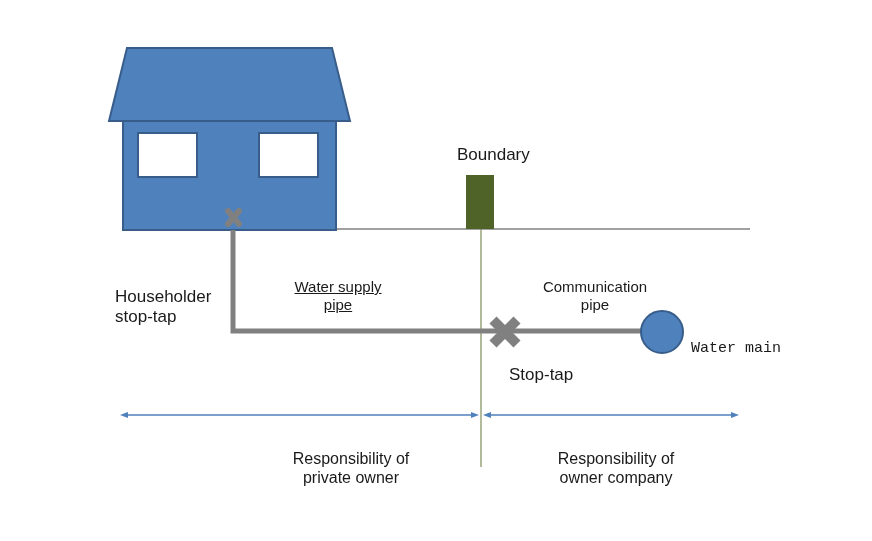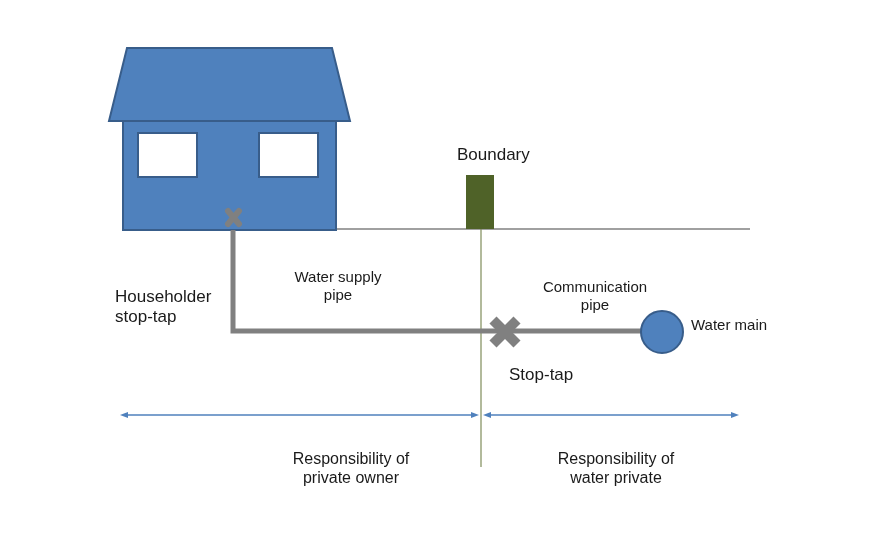--- a/index.html
+++ b/index.html
@@ -57,35 +57,35 @@
   </g>
 </svg>
 
 <div class="lbl md" style="left:457px; top:129px;margin-top:16px;">Boundary</div>
 
 <div class="lbl md" style="left:115px; top:243px;margin-top:44px;">
   <div>Householder</div>
   <div>stop-tap</div>
 </div>
 
-<div class="lbl sm ctr" style="left:278px; top:268px; width:120px;">
+<div class="lbl sm ctr" style="left:278px; top:278px; width:120px;text-decoration:underline;">
   <div>Water supply</div>
   <div>pipe</div>
 </div>
 
 <div class="lbl sm ctr" style="left:530px; top:278px; width:130px;">
   <div>Communication</div>
   <div>pipe</div>
 </div>
 
-<div class="lbl sm" style="left:691px; top:316px;">Water main</div>
+<div class="lbl sm" style="left:691px; top:340px;font-family:Liberation Mono, monospace;">Water main</div>
 
 <div class="lbl md" style="left:509px; top:365px;">Stop-tap</div>
 
 <div class="lbl lg" style="left:256px; top:449px; width:190px;">
   <div>Responsibility of</div>
   <div>private owner</div>
 </div>
 
 <div class="lbl lg" style="left:521px; top:449px; width:190px;">
   <div>Responsibility of</div>
-  <div>water private</div>
+  <div>owner company</div>
 </div>
 
 </body></html>

